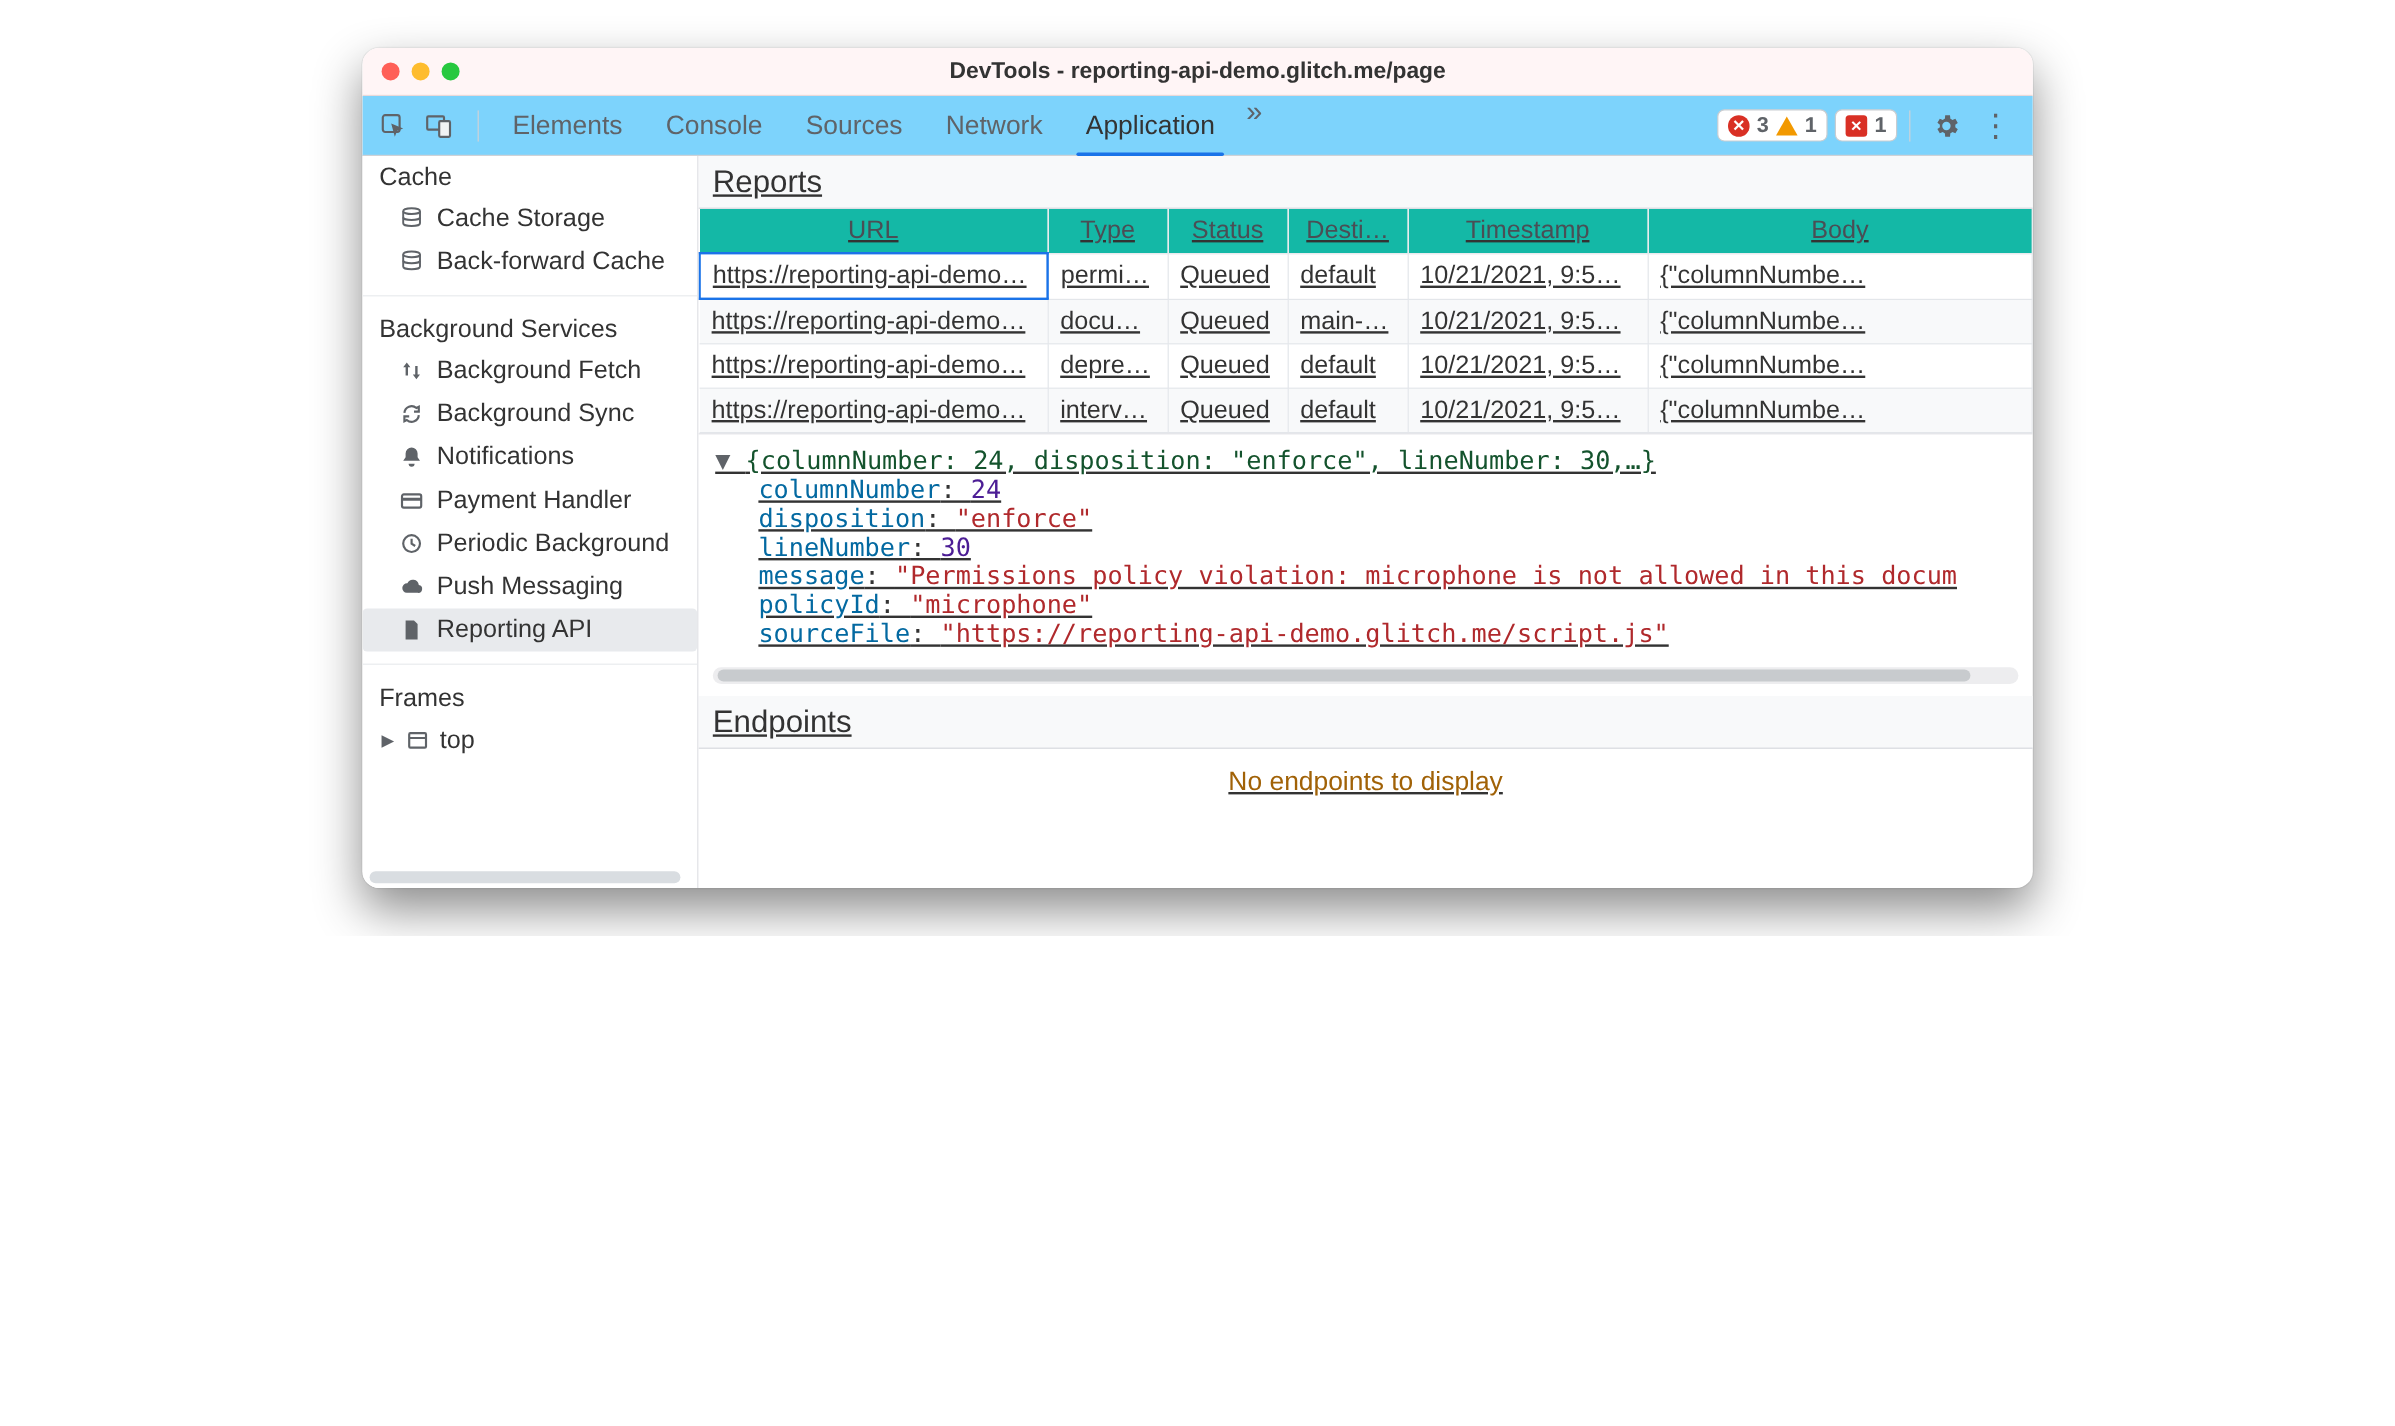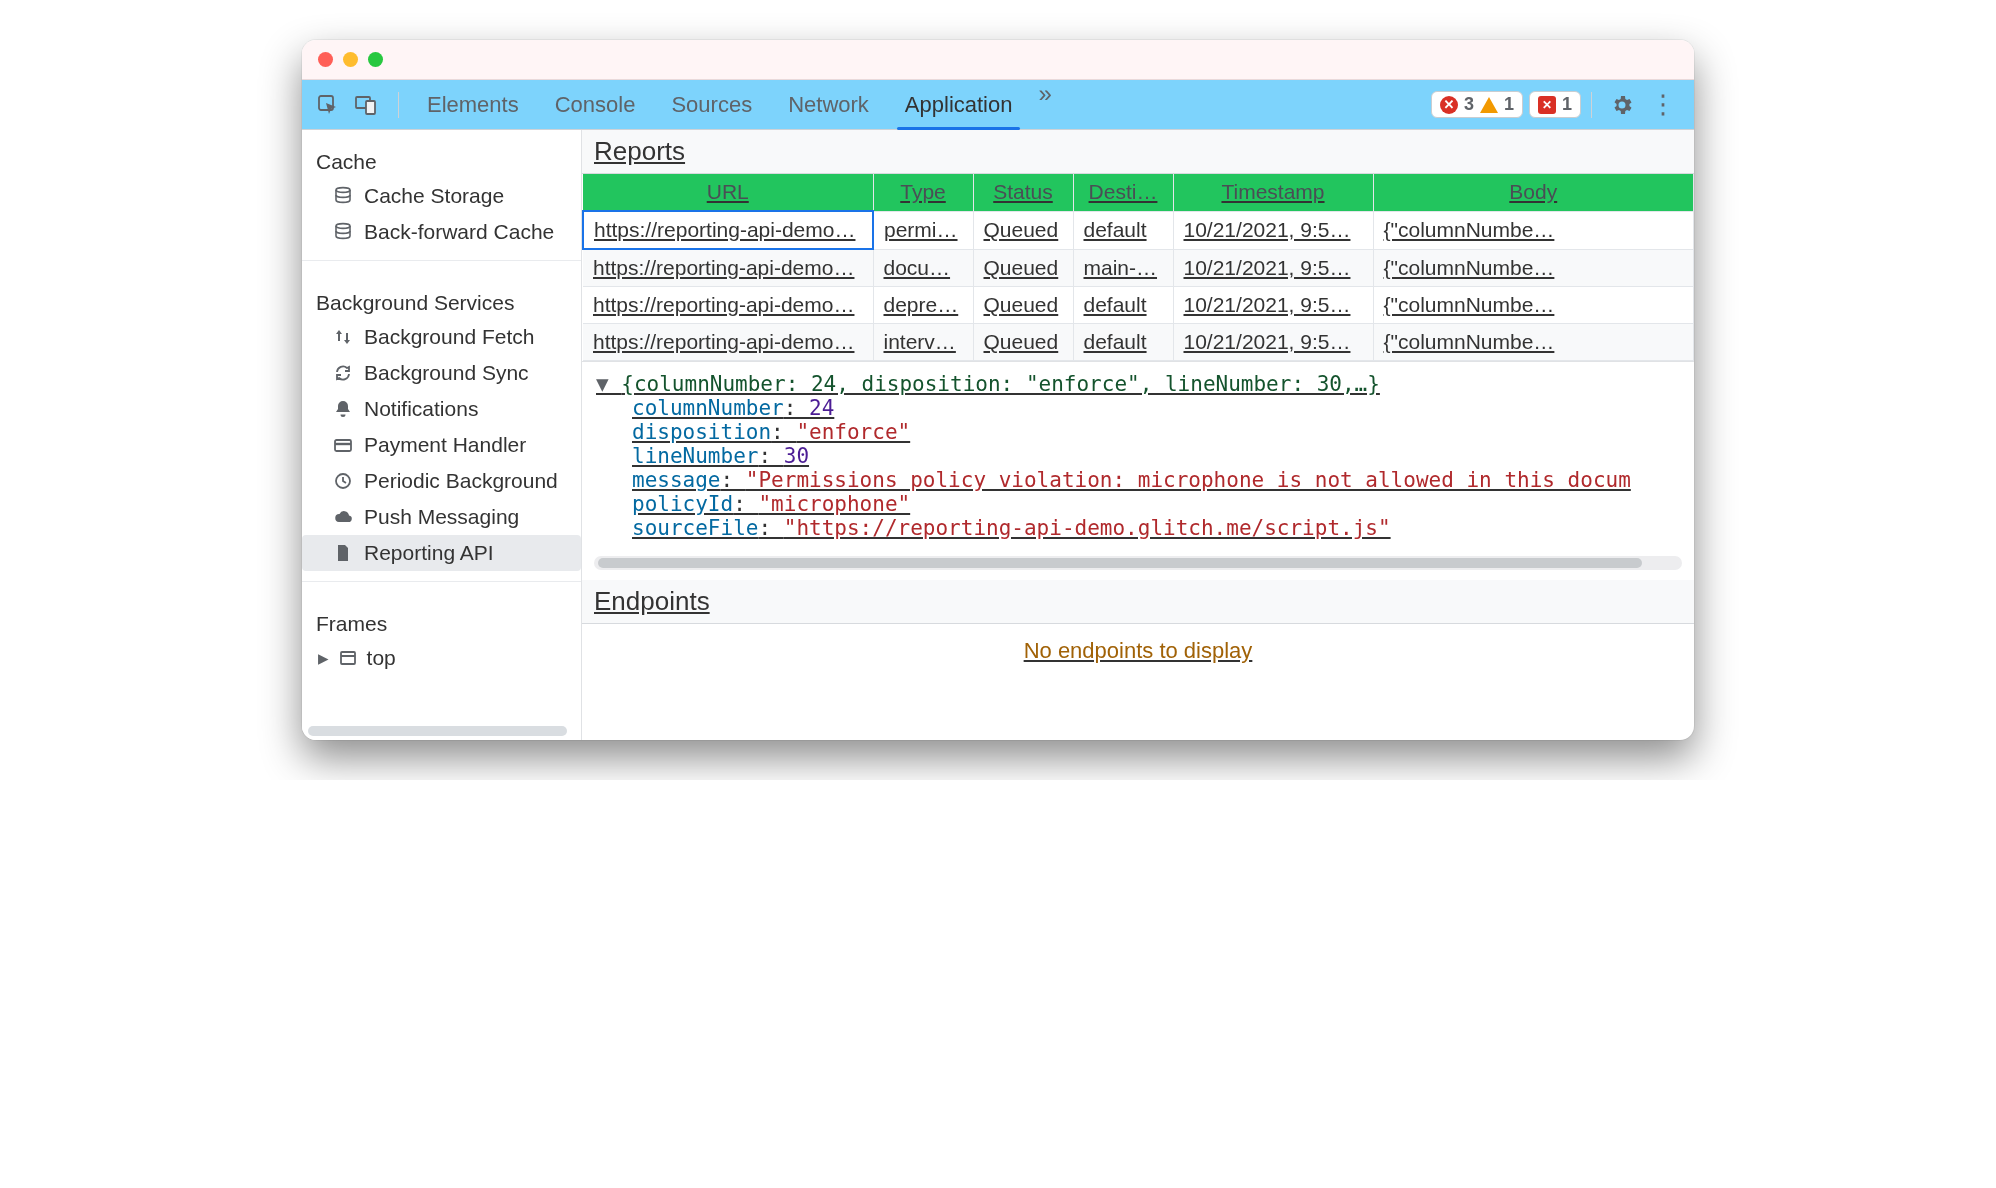--- a/index.html
+++ b/index.html
@@ -90,21 +90,21 @@
   .body {
     display: flex; flex: 1; min-height: 0;
   }
   .sidebar {
     width: 280px; border-right: 1px solid #e0e2e5;
     background: #fff;
     display: flex; flex-direction: column;
     overflow: hidden; position: relative;
   }
   .sb-group-title {
-    padding: 20px 14px 4px; font-size: 21px; color: #333;
+    padding: 6px 14px 4px; font-size: 21px; color: #333;
   }
   .sb-item {
     display: flex; align-items: center; gap: 10px;
     padding: 6px 14px 6px 30px;
     color: #333; font-size: 21px;
     white-space: nowrap; overflow: hidden; text-overflow: ellipsis;
     cursor: pointer;
     text-align: right;
   }
   .sb-item.selected { background: #e8eaed; border-radius: 4px; }
@@ -128,21 +128,21 @@
   .table col.dest { width: 100px; }
   .table col.ts { width: 200px; }
   .table col.body { }
   .table th, .table td {
     text-align: left; font-size: 21px; padding: 6px 10px;
     border-right: 1px solid #e3e6ea;
     border-bottom: 1px solid #e3e6ea;
     white-space: nowrap; overflow: hidden; text-overflow: ellipsis;
     font-weight: 400; color:#333;
   }
-  .table thead { background: #22c55e; }
+  .table thead { background: #14b8a6; }
   .table thead th { text-align: center; color:#4a4e55; }
   .table tbody tr.sel td:first-child { border: 2px solid #1a73e8; }
   .table tbody tr:nth-child(even) { background: #f8f9fa; }
 
   .json-view {
     font-family: Menlo, Consolas, monospace;
     font-size: 21px; padding: 10px 14px 8px;
     border-top: 1px solid #e0e2e5;
     white-space: nowrap; overflow: hidden;
   }
@@ -164,20 +164,21 @@
 <body>
 
 <div class="window">
 
   <div class="titlebar">
     <div class="traffic">
       <div class="dot red"></div>
       <div class="dot yellow"></div>
       <div class="dot green"></div>
     </div>
+    <div class="title">DevTools - reporting-api-demo.glitch.me/page</div>
   </div>
 
   <div class="toolbar">
     <span class="icon-btn">
       <svg width="24" height="24" viewBox="0 0 24 24" stroke="#5f6368" stroke-width="1.8" fill="none">
           <rect x="3" y="3" width="14" height="14" rx="2"></rect>
           <path d="M10 10 L20 14 L15 16 L13 21 Z" fill="#5f6368" stroke="none"></path>
         </svg>
     </span>
     <span class="icon-btn">

